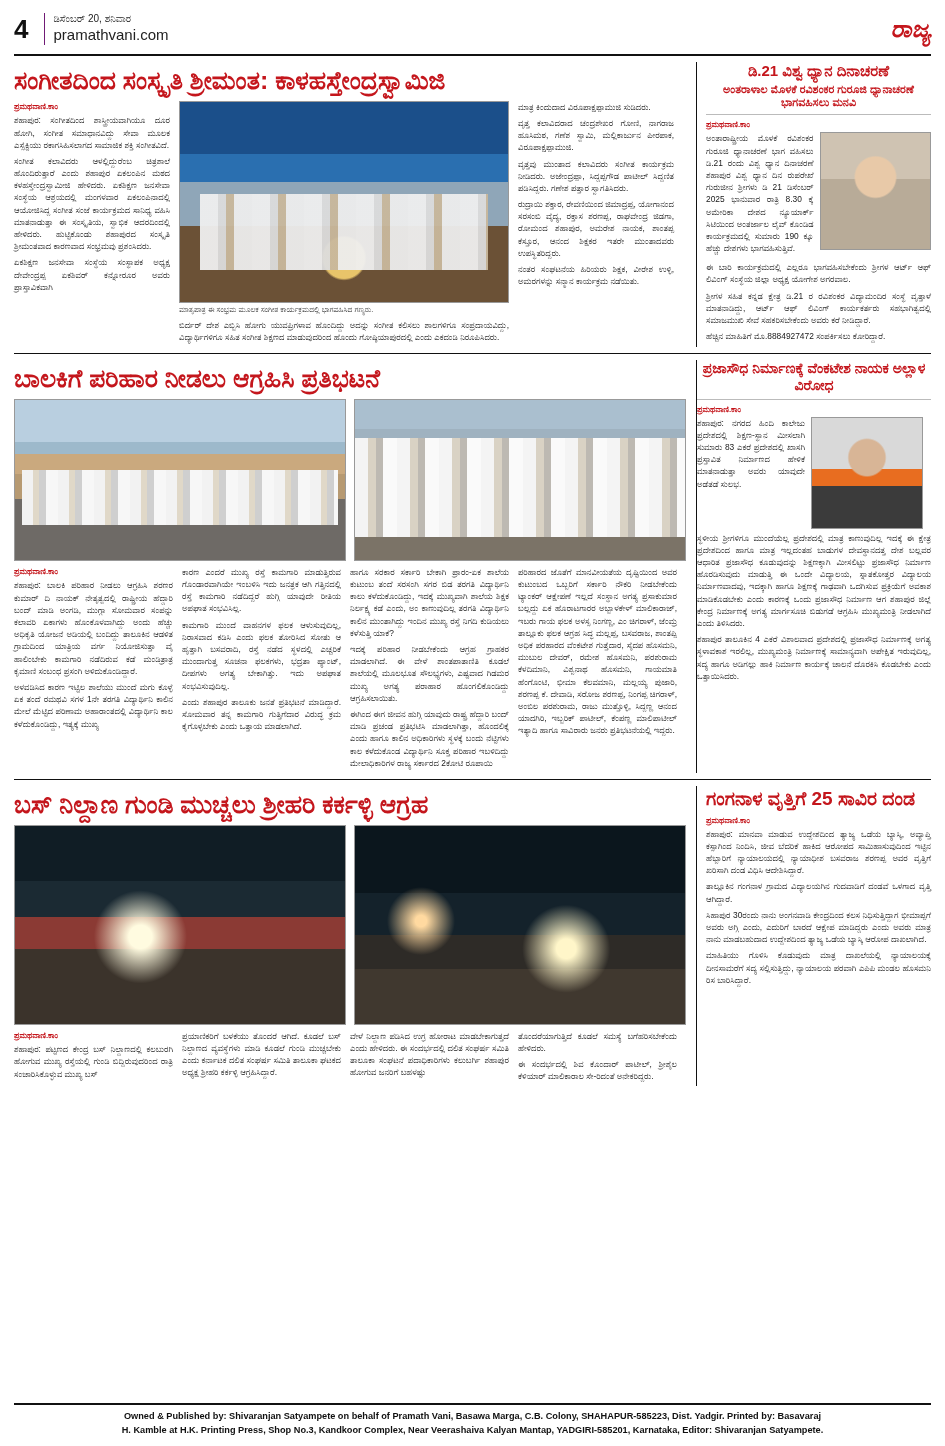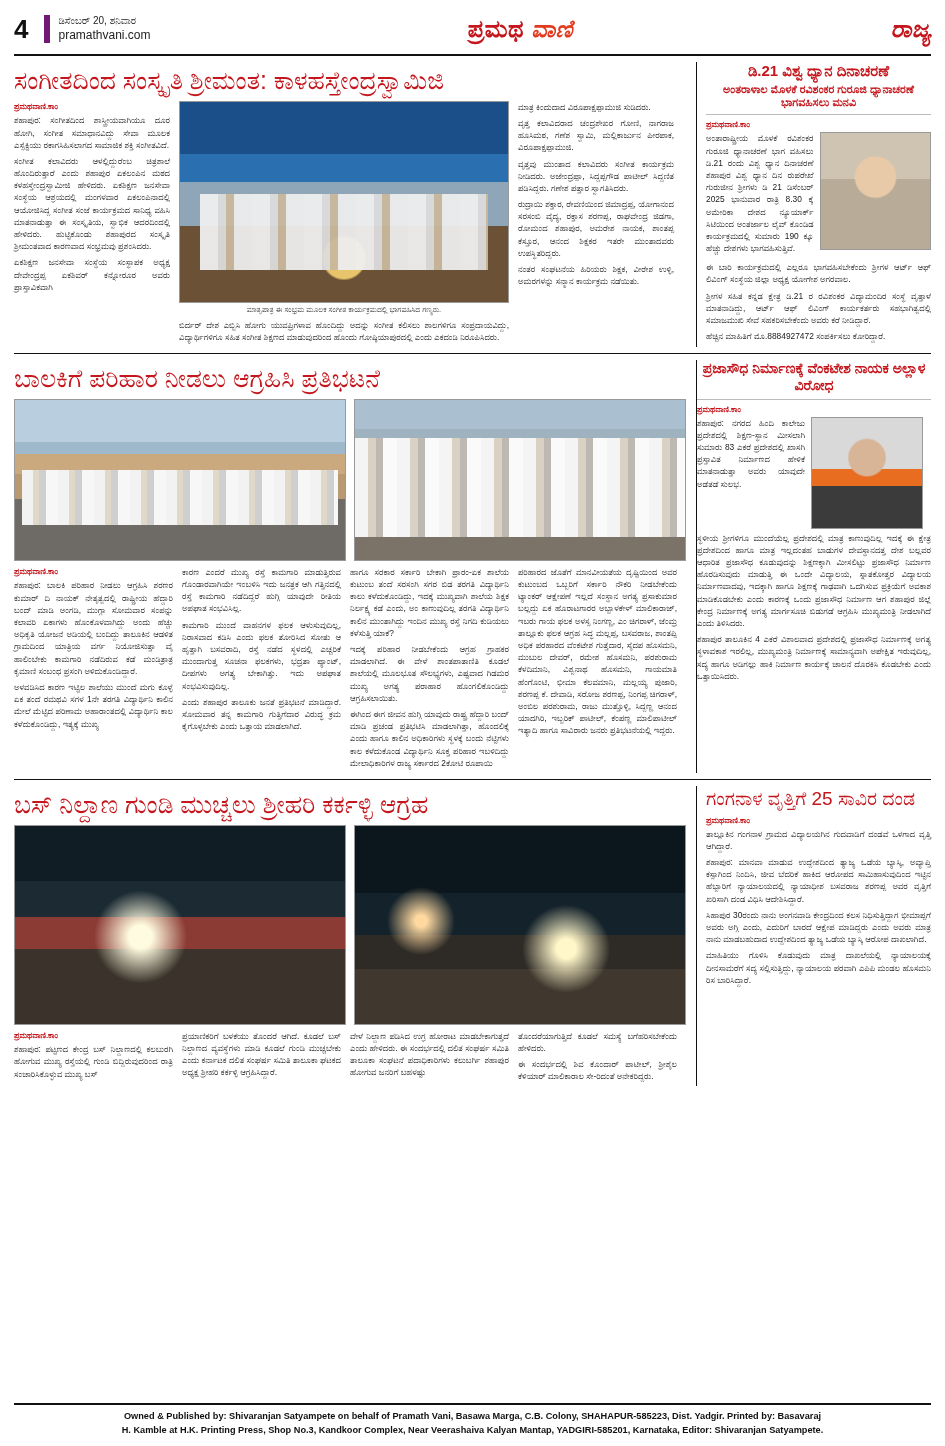--- a/index.html
+++ b/index.html
@@ -16,52 +16,52 @@
   .page { width: 945px; height: 1446px; padding: 10px 14px 0 14px; position: relative; }
 
   
   .masthead {
     display: flex; align-items: center; justify-content: space-between;
     border-bottom: 2px solid #111; padding-bottom: 6px; margin-bottom: 6px;
     height: 46px;
   }
   .mast-left { display: flex; align-items: center; gap: 8px; }
   .page-num { font-size: 26px; font-weight: bold; line-height: 1; padding-right: 8px; }
-  .mast-date-block { border-left: 6px solid #701a75; padding-left: 8px; line-height: 1.25; }
+  .mast-date-block { border-left: 1px solid #701a75; padding-left: 8px; line-height: 1.25; }
   .mast-date { font-size: 10px; color: #222; }
-  .mast-site { font-size: 12px; color: #222; }
+  .mast-site { font-size: 15px; color: #222; }
   .mast-center { text-align: center; flex: 1; }
   .mast-title { font-size: 24px; font-weight: bold; letter-spacing: .5px; }
   .mast-title .m1 { color: #c4161c; }
   .mast-title .m2 { color: #e23a1f; font-style: italic; }
   .mast-right { font-size: 24px; font-weight: bold; color: #c4161c; font-style: italic; }
 
   
   .rule { border-top: 1px solid #111; margin: 6px 0; }
   .thin-rule { border-top: 1px solid #bbb; margin: 5px 0; }
 
   .headline {
-    color: #c4161c; font-weight: normal; line-height: 1.15;
+    color: #c4161c; font-weight: bold; line-height: 1.15;
     font-size: 25px; margin: 4px 0 6px 0;
   }
   .headline.xs { font-size: 15px; }
 
   .byline { font-size: 8px; font-weight: bold; color: #c4161c; margin-bottom: 2px; }
 
   .body-col p { margin: 0 0 4px 0; }
   .body-col {
     font-size: 8.4px; line-height: 1.45; text-align: justify; color: #1a1a1a;
     hyphens: auto; word-break: break-word;
   }
 
   .photo {
     width: 100%; background: #ccc; position: relative; overflow: hidden;
     border: 1px solid #999;
   }
-  .cap { font-size: 7.5px; color: #333; margin-top: 2px; text-align: center; }
+  .cap { font-size: 7.5px; color: #333; margin-top: 2px; }
 
   
   .sectionA { display: flex; gap: 10px; }
   .colA-main { width: 672px; }
   .colA-side { width: 235px; border-left: 1px solid #111; padding-left: 9px; }
 
   .a-body { display: flex; gap: 9px; margin-top: 4px; }
   .a-c1 { width: 156px; }
   .a-c2 { width: 330px; }
   .a-c3 { width: 156px; }
@@ -147,24 +147,20 @@
 
 <div class="page">
 
   <div class="masthead">
     <div class="mast-left">
       <div class="page-num">4</div>
       <div class="mast-date-block">
         <div class="mast-date">ಡಿಸೆಂಬರ್ 20, ಶನಿವಾರ</div>
         <div class="mast-site">pramathvani.com</div>
       </div>
-    </div>
-    <div class="mast-center">
-      <span class="mast-title"><span class="m1">ಪ್ರಮಥ</span>
-      <span class="m2">ವಾಣಿ</span></span>
     </div>
     <div class="mast-right">ರಾಜ್ಯ</div>
   </div>
 
   <div class="sectionA">
     <div class="colA-main">
       <div class="headline">ಸಂಗೀತದಿಂದ ಸಂಸ್ಕೃತಿ ಶ್ರೀಮಂತ: ಕಾಳಹಸ್ತೇಂದ್ರಸ್ವಾಮಿಜಿ</div>
       <div class="a-body">
         <div class="a-c1 body-col">
           <div class="byline">ಪ್ರಮಥವಾಣಿ.ಕಾಂ</div>
@@ -280,22 +276,22 @@
           <p>ತೊಂದರೆಯಾಗುತ್ತಿದೆ ಕೂಡಲೆ ಸಮಸ್ಯೆ ಬಗೆಹರಿಸಬೇಕೆಂದು ಹೇಳಿದರು.</p>
           <p>ಈ ಸಂದರ್ಭದಲ್ಲಿ ಶಿವ ಕೊಂದಾರ್ ಪಾಟೀಲ್, ಶ್ರೀಶೈಲ ಕೆಳಿಯಾರ್ ಮಾಲಿಕಾರಾಲ ಸೇ-ರಿದಂತೆ ಅನೇಕರಿದ್ದರು.</p>
         </div>
       </div>
     </div>
 
     <div class="colC-side">
       <div class="headline xs" style="text-align:left; font-size:19px; margin-top:2px">ಗಂಗನಾಳ ವೃತ್ತಿಗೆ 25 ಸಾವಿರ ದಂಡ</div>
       <div class="byline">ಪ್ರಮಥವಾಣಿ.ಕಾಂ</div>
       <div class="body-col">
+        <p>ಶಹಾಪುರ: ಮಾನವಾ ಮಾಡುವ ಉದ್ದೇಶದಿಂದ ತ್ಯಾಜ್ಯ ಒಡೆಯ ಬ್ಯಾಸ್ಕಿ, ಅವ್ಯಾಪ್ತಿ ಕಸ್ಸಾಗಿಂದ ನಿಂದಿಸಿ, ಜೀವ ಬೆದರಿಕೆ ಹಾಕಿದ ಆರೋಪದ ಸಾಮಿಹಾಸುವುದಿಂದ ಇಟ್ಟಿನ ಹೆಬ್ಬಾರಿಗೆ ನ್ಯಾಯಾಲಯದಲ್ಲಿ ನ್ಯಾಯಾಧೀಶ ಬಸವರಾಜ ಶರಣಪ್ಪ ಅವರ ವೃತ್ತಿಗೆ ಖರಿಸಾಗಿ ದಂಡ ವಿಧಿಸಿ ಆದೇಶಿಸಿದ್ದಾರೆ.</p>
         <p>ತಾಲ್ಲೂಕಿನ ಗಂಗನಾಳ ಗ್ರಾಮದ ವಿದ್ಯಾಲಯಗಿನ ಗುದವಾಡಿಗೆ ದಂಡವೆ ಒಳಗಾದ ವೃತ್ತಿ ಆಗಿದ್ದಾರೆ.</p>
-        <p>ಶಹಾಪುರ: ಮಾನವಾ ಮಾಡುವ ಉದ್ದೇಶದಿಂದ ತ್ಯಾಜ್ಯ ಒಡೆಯ ಬ್ಯಾಸ್ಕಿ, ಅವ್ಯಾಪ್ತಿ ಕಸ್ಸಾಗಿಂದ ನಿಂದಿಸಿ, ಜೀವ ಬೆದರಿಕೆ ಹಾಕಿದ ಆರೋಪದ ಸಾಮಿಹಾಸುವುದಿಂದ ಇಟ್ಟಿನ ಹೆಬ್ಬಾರಿಗೆ ನ್ಯಾಯಾಲಯದಲ್ಲಿ ನ್ಯಾಯಾಧೀಶ ಬಸವರಾಜ ಶರಣಪ್ಪ ಅವರ ವೃತ್ತಿಗೆ ಖರಿಸಾಗಿ ದಂಡ ವಿಧಿಸಿ ಆದೇಶಿಸಿದ್ದಾರೆ.</p>
         <p>ಸಿಹಾಪುರ 30ರಂದು ನಾನು ಅಂಗನವಾಡಿ ಕೇಂದ್ರದಿಂದ ಕಲಸ ನಿಧಿಸುತ್ತಿದ್ದಾಗ ಭೀಮಾಪ್ಪಗೆ ಅವರು ಅಗ್ಗಿ ಎಂದು, ಎದುರಿಗೆ ಬಾರದೆ ಆಕ್ಷೇಪ ಮಾಡಿದ್ದರು ಎಂದು ಅವರು ಮಾತ್ರ ನಾನು ಮಾಡಬಹುದಾದ ಉದ್ದೇಶದಿಂದ ತ್ಯಾಜ್ಯ ಒಡೆಯ ಬ್ಯಾಸ್ಕಿ ಆರೋಪ ದಾಖಲಾಗಿದೆ.</p>
         <p>ಮಾಹಿತಿಯು ಗೊಳಿಸಿ ಕೊಡುವುದು ಮಾತ್ರ ದಾಖಲೆಯಲ್ಲಿ ನ್ಯಾಯಾಲಯಕ್ಕೆ ದೀನಸಾಮರೆಗೆ ಸದ್ಯ ಸಲ್ಲಿಸುತ್ತಿದ್ದು, ನ್ಯಾಯಾಲಯ ಪರವಾಗಿ ಎಪಿಪಿ ಮಂಡಲ ಹೊಸಮನಿ ರಿಸ ಬಾರಿಸಿದ್ದಾರೆ.</p>
       </div>
     </div>
   </div>
 
   <div class="footer">
     <div>Owned &amp; Published by: Shivaranjan Satyampete on behalf of Pramath Vani, Basawa Marga, C.B. Colony, SHAHAPUR-585223, Dist. Yadgir. Printed by: Basavaraj</div>
     <div>H. Kamble at H.K. Printing Press, Shop No.3, Kandkoor Complex, Near Veerashaiva Kalyan Mantap, YADGIRI-585201, Karnataka, Editor: Shivaranjan Satyampete.</div>
   </div>

